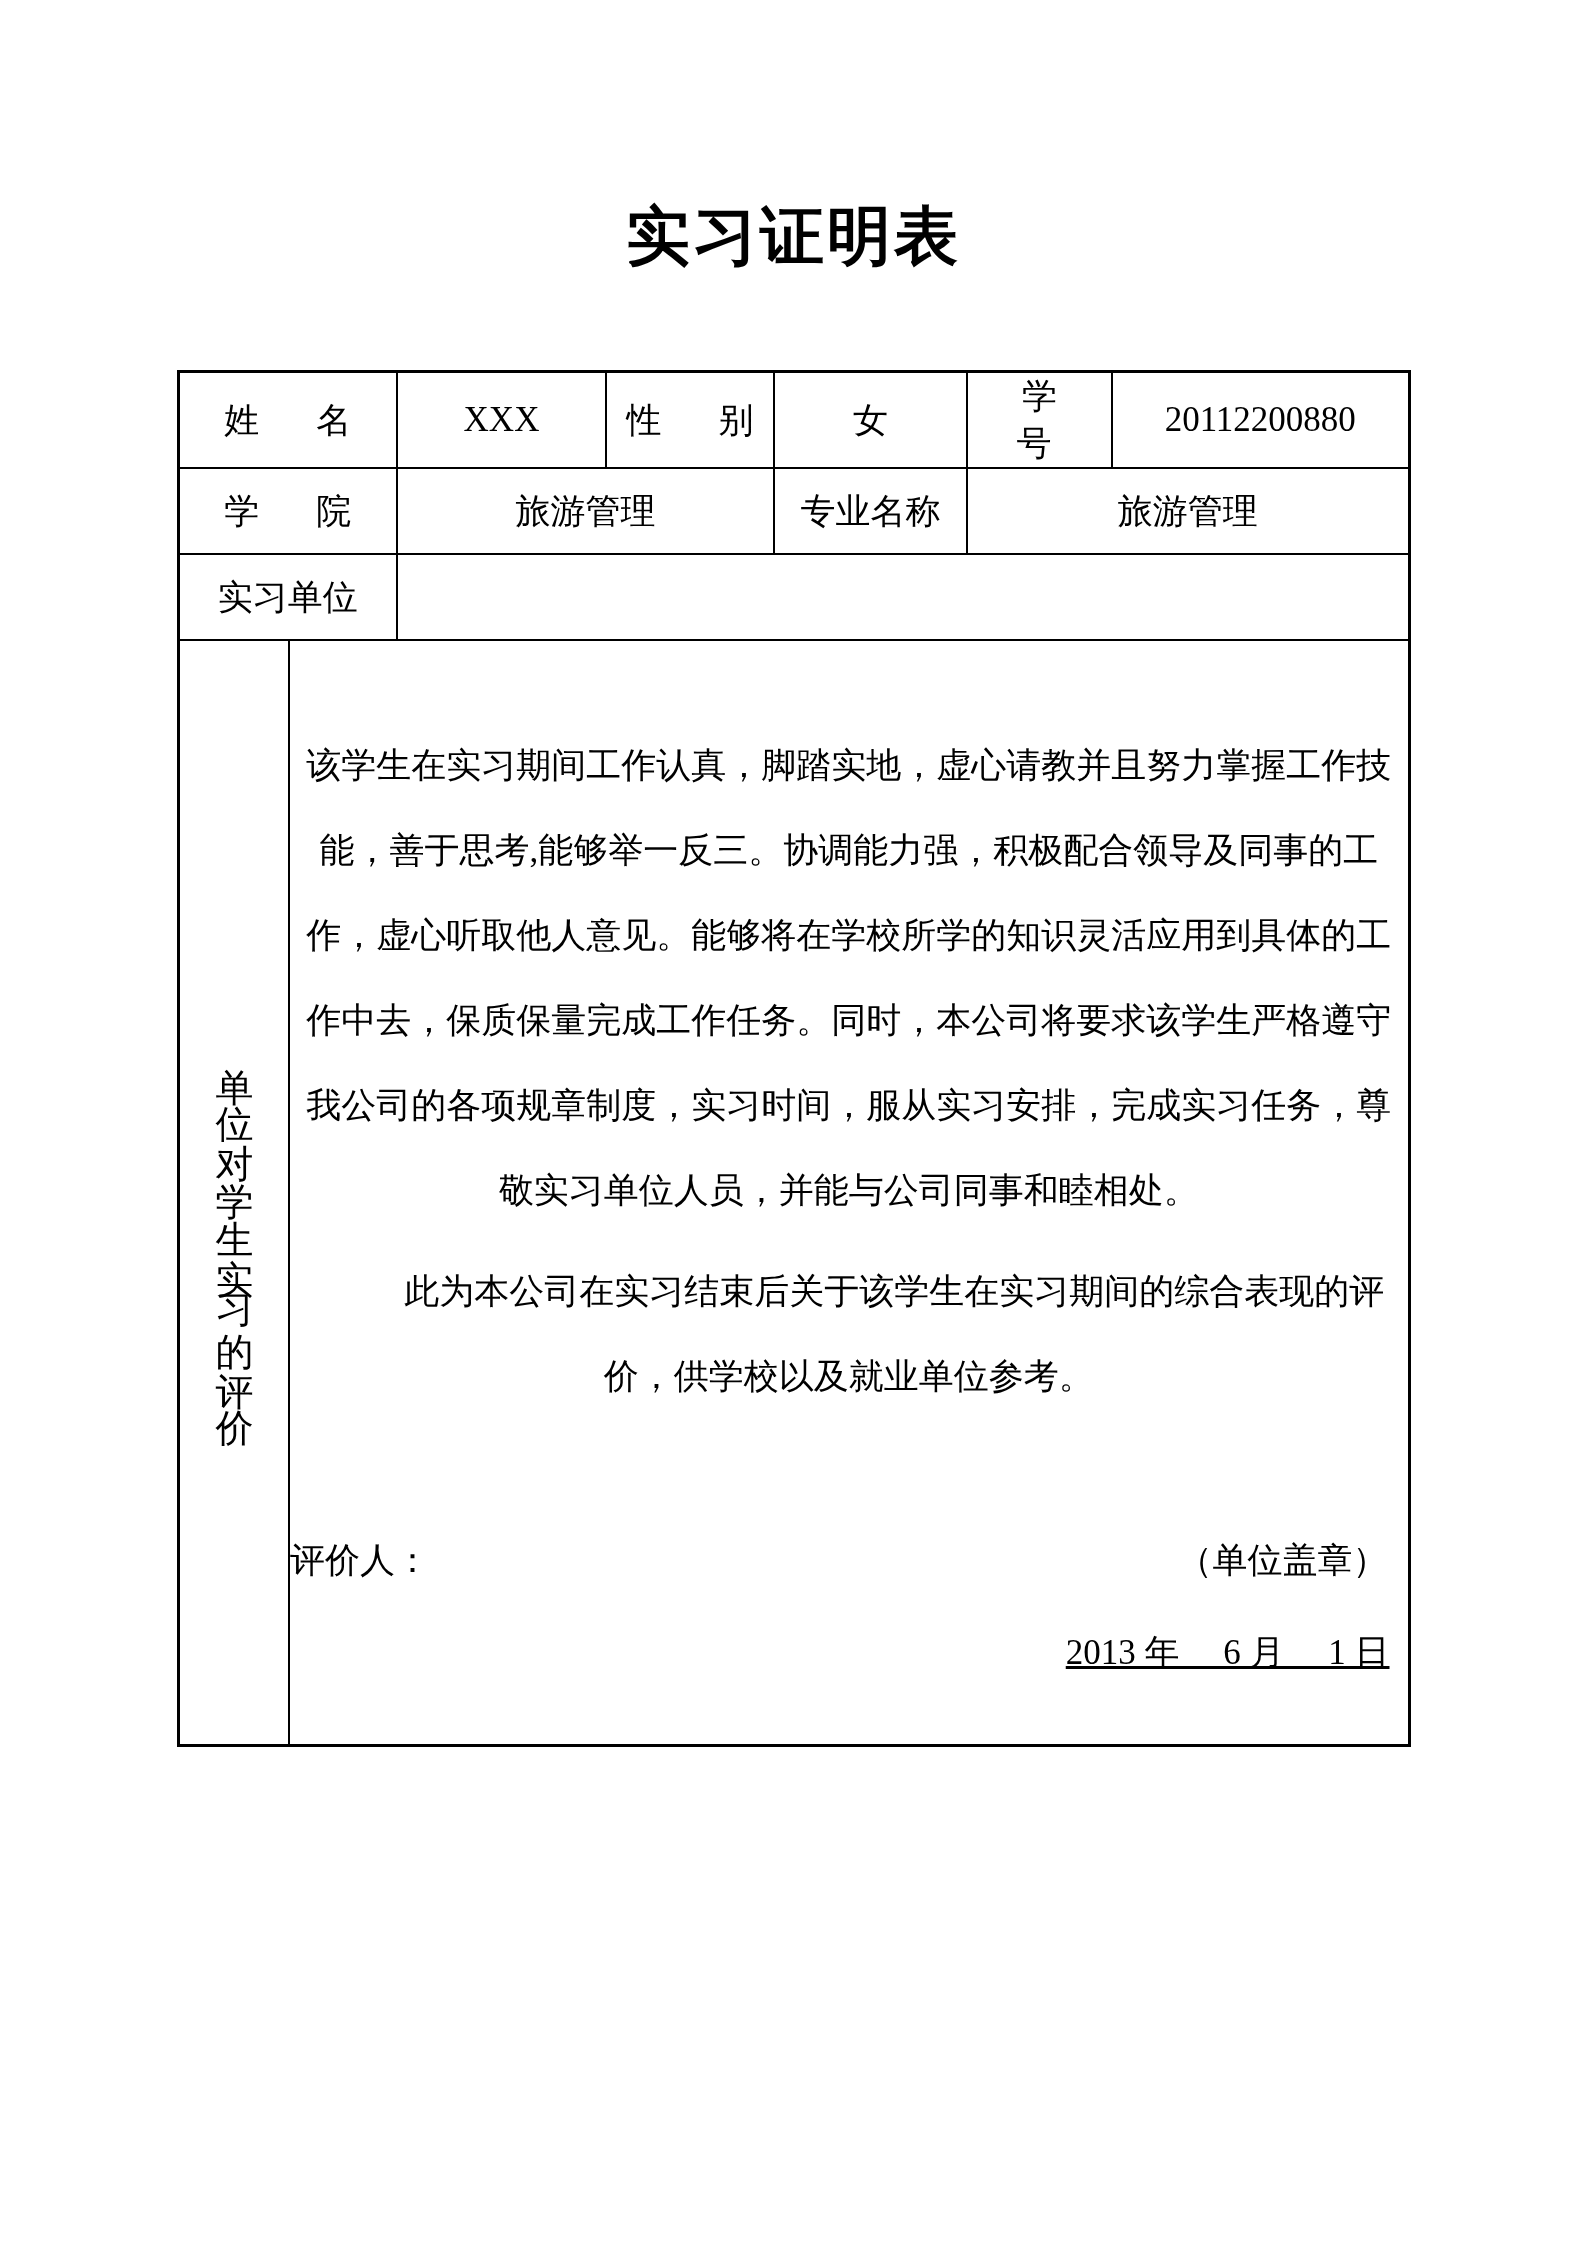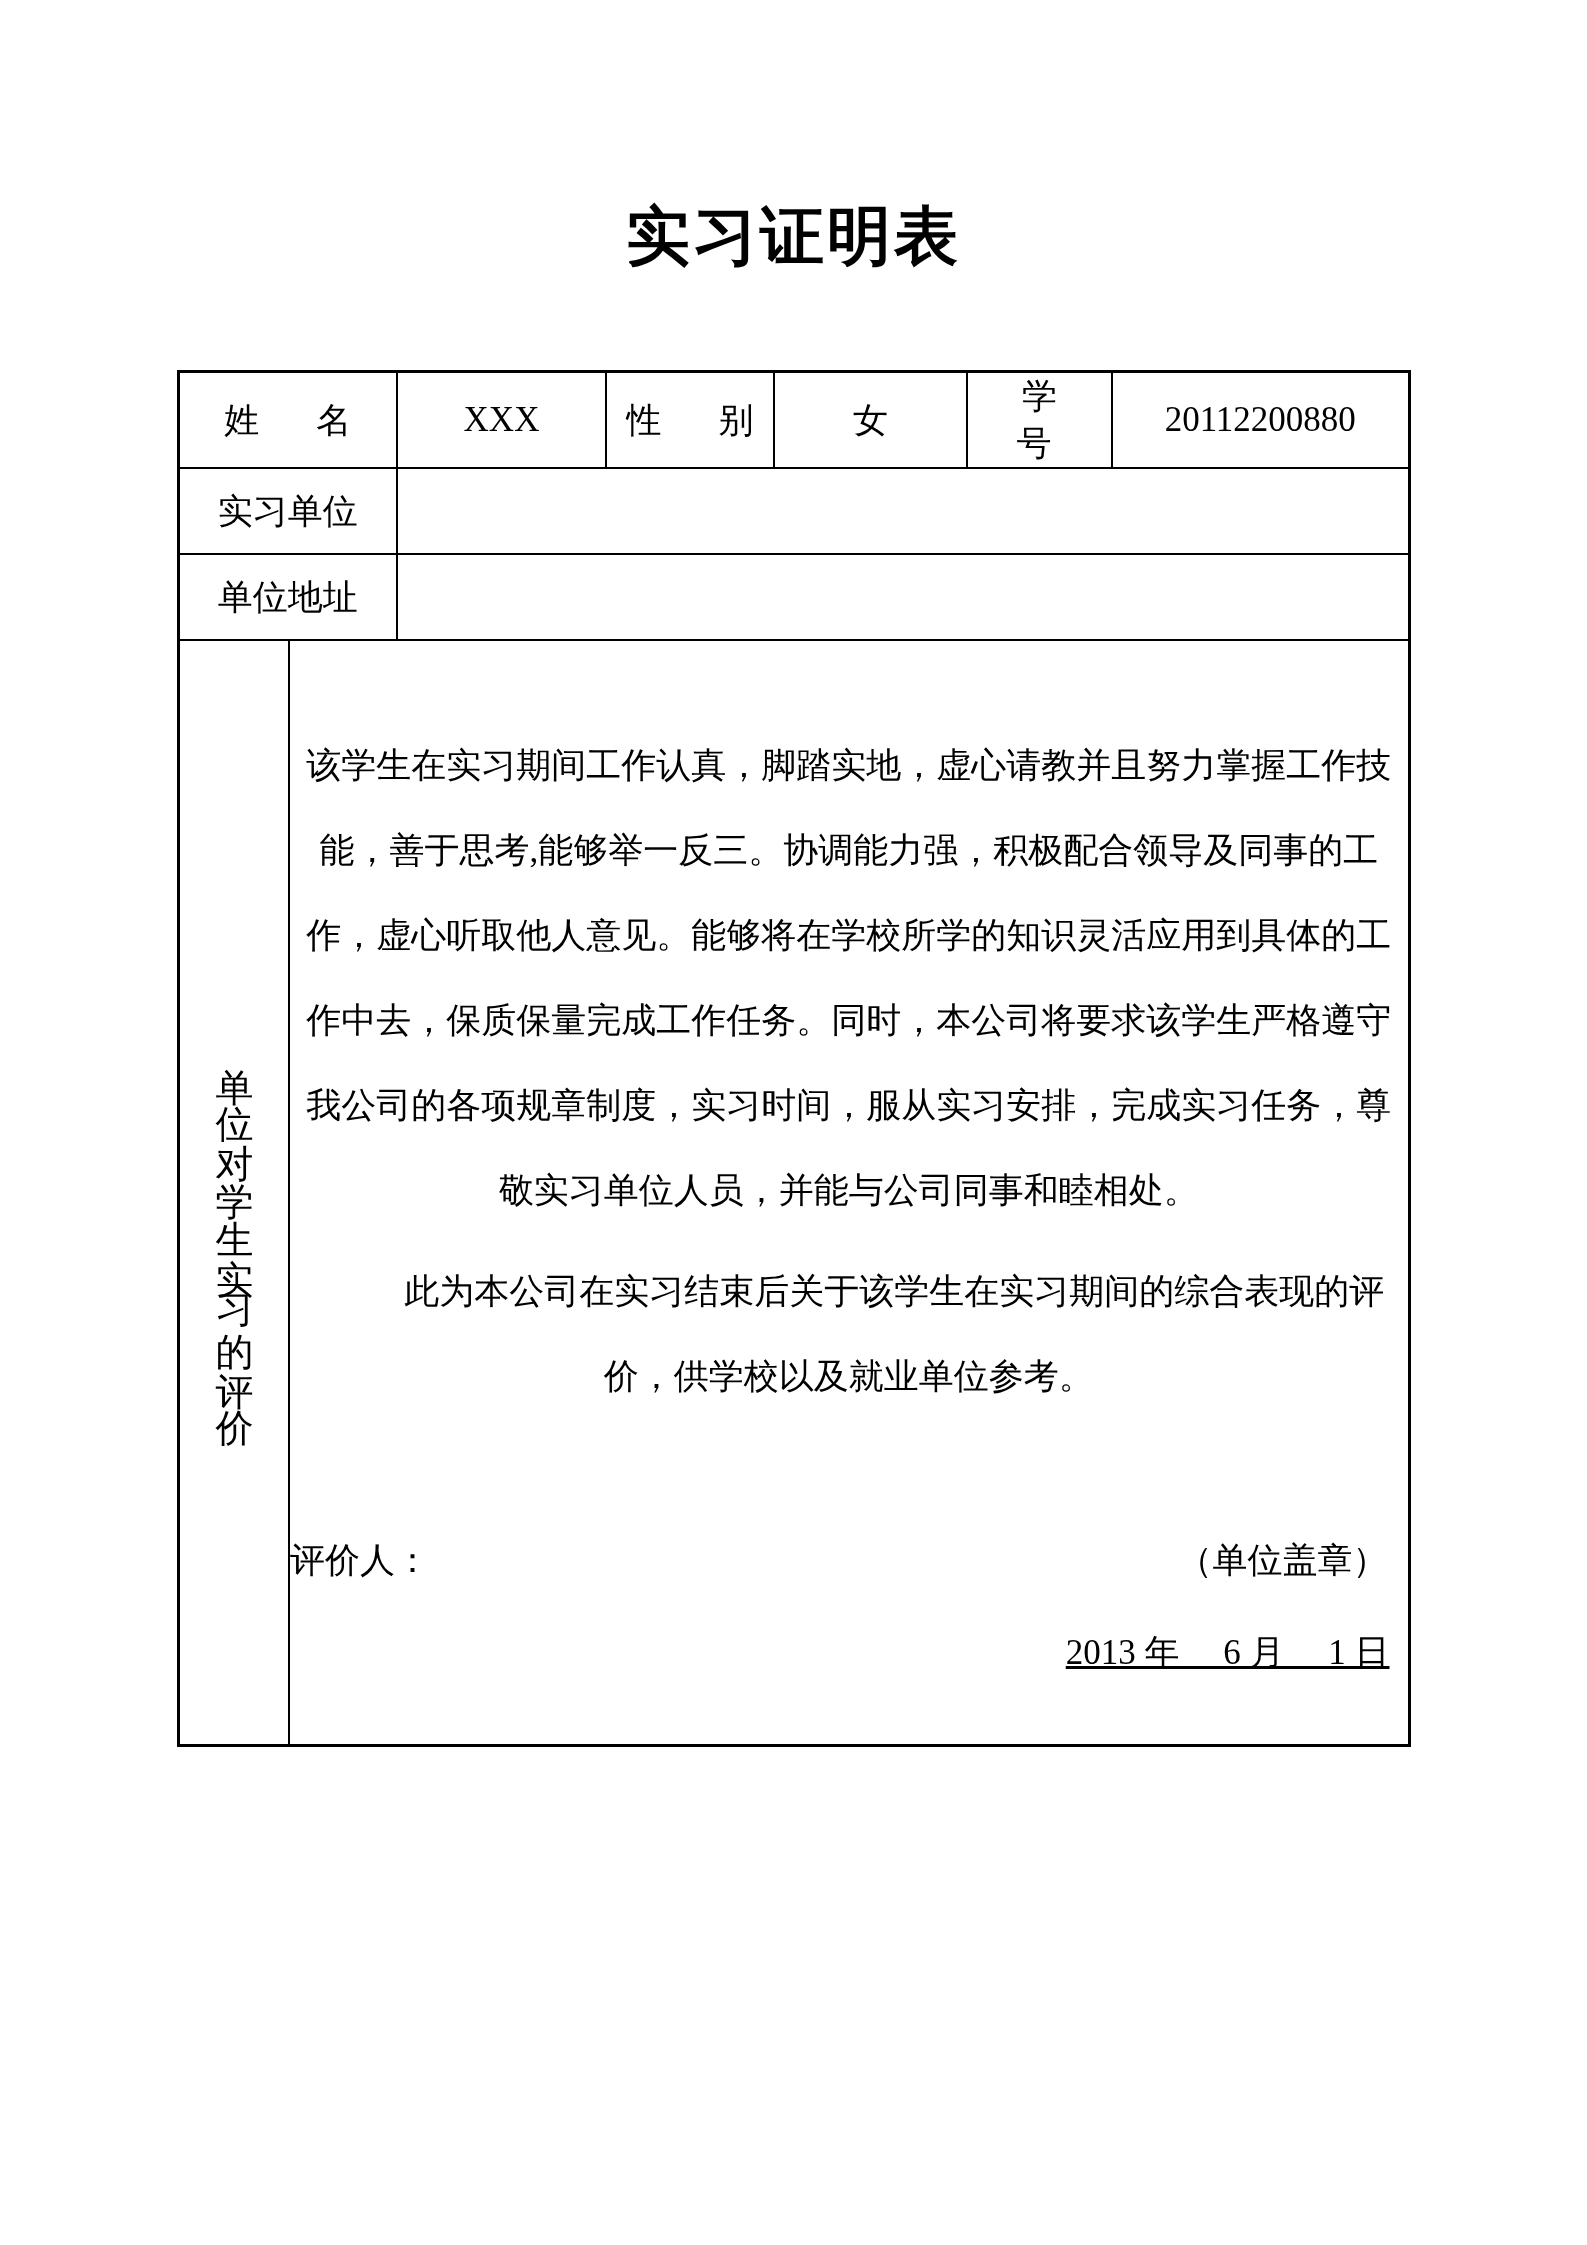--- a/index.html
+++ b/index.html
@@ -92,30 +92,32 @@
     <tbody>
         <tr class="hrow">
       <td colspan="2" class="spread">姓　名</td>
       <td>XXX</td>
       <td class="spread">性　别</td>
       <td>女</td>
       <td class="spread">学　号</td>
       <td class="num">20112200880</td>
     </tr>
 
+    <tr class="hrow">
+      <td colspan="2" class="spread">学　院</td>
+      <td colspan="2">旅游管理</td>
+      <td>专业名称</td>
+      <td colspan="2">旅游管理</td>
+    </tr>
 
     <tr class="hrow">
       <td colspan="2">实习单位</td>
       <td colspan="5"></td>
     </tr>
 
-    <tr class="hrow">
-      <td colspan="2">单位地址</td>
-      <td colspan="5"></td>
-    </tr>
 
 
     <tr class="bigrow">
       <td class="vcell">
         <span class="vtext">单位对学生实习的评价</span>
       </td>
       <td colspan="6" class="content">
         <p>该学生在实习期间工作认真，脚踏实地，虚心请教并且努力掌握工作技能，善于思考,能够举一反三。协调能力强，积极配合领导及同事的工作，虚心听取他人意见。能够将在学校所学的知识灵活应用到具体的工作中去，保质保量完成工作任务。同时，本公司将要求该学生严格遵守我公司的各项规章制度，实习时间，服从实习安排，完成实习任务，尊敬实习单位人员，并能与公司同事和睦相处。</p>
         <p class="para2">此为本公司在实习结束后关于该学生在实习期间的综合表现的评价，供学校以及就业单位参考。</p>
         <div class="sign-row">

